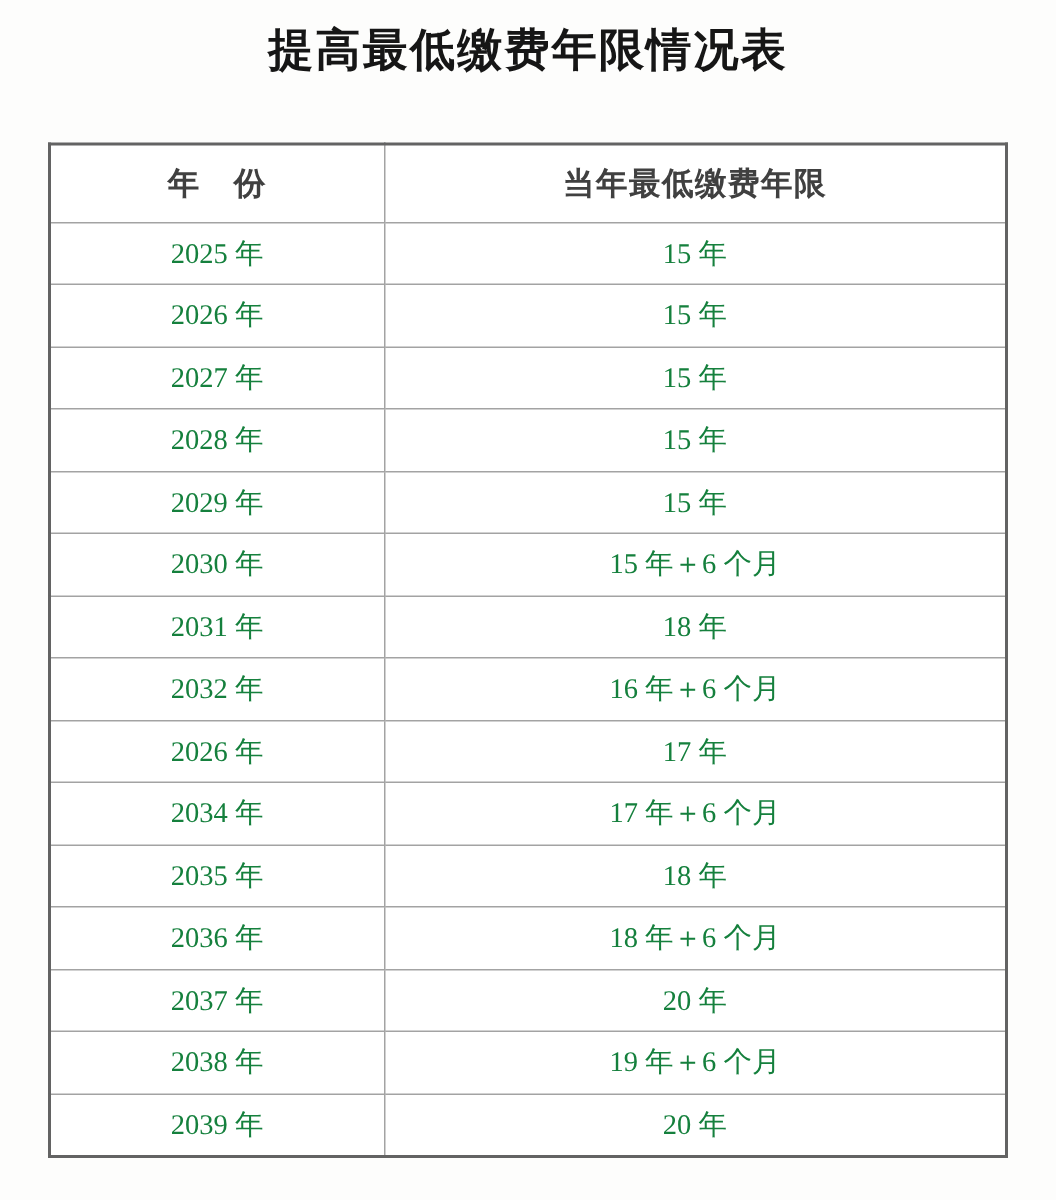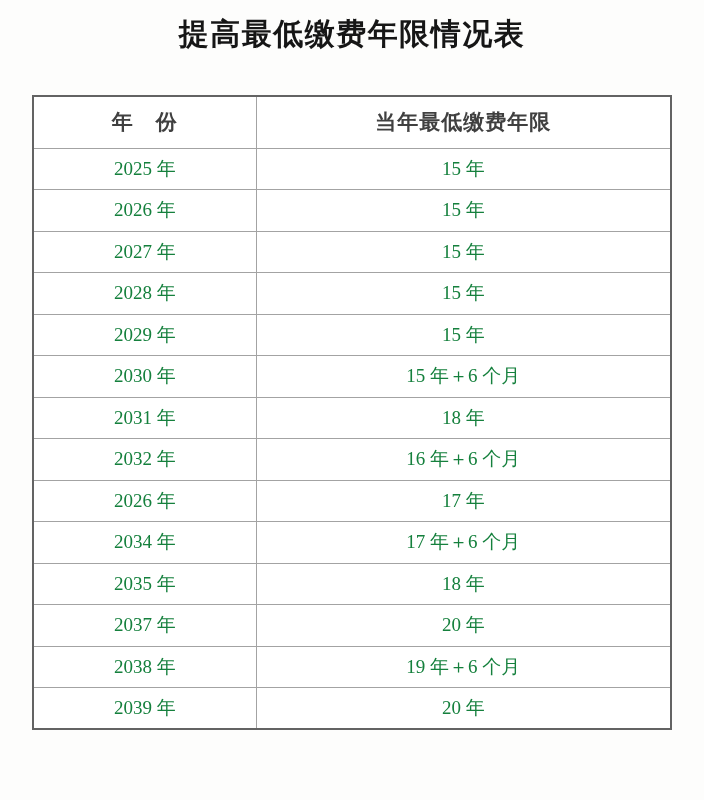--- a/index.html
+++ b/index.html
@@ -120,20 +120,24 @@
       </tr>
       <tr>
         <td>2034 年</td>
         <td>17 年＋6 个月</td>
       </tr>
       <tr>
         <td>2035 年</td>
         <td>18 年</td>
       </tr>
       <tr>
+        <td>2036 年</td>
+        <td>18 年＋6 个月</td>
+      </tr>
+      <tr>
         <td>2037 年</td>
         <td>20 年</td>
       </tr>
       <tr>
         <td>2038 年</td>
         <td>19 年＋6 个月</td>
       </tr>
       <tr>
         <td>2039 年</td>
         <td>20 年</td>

